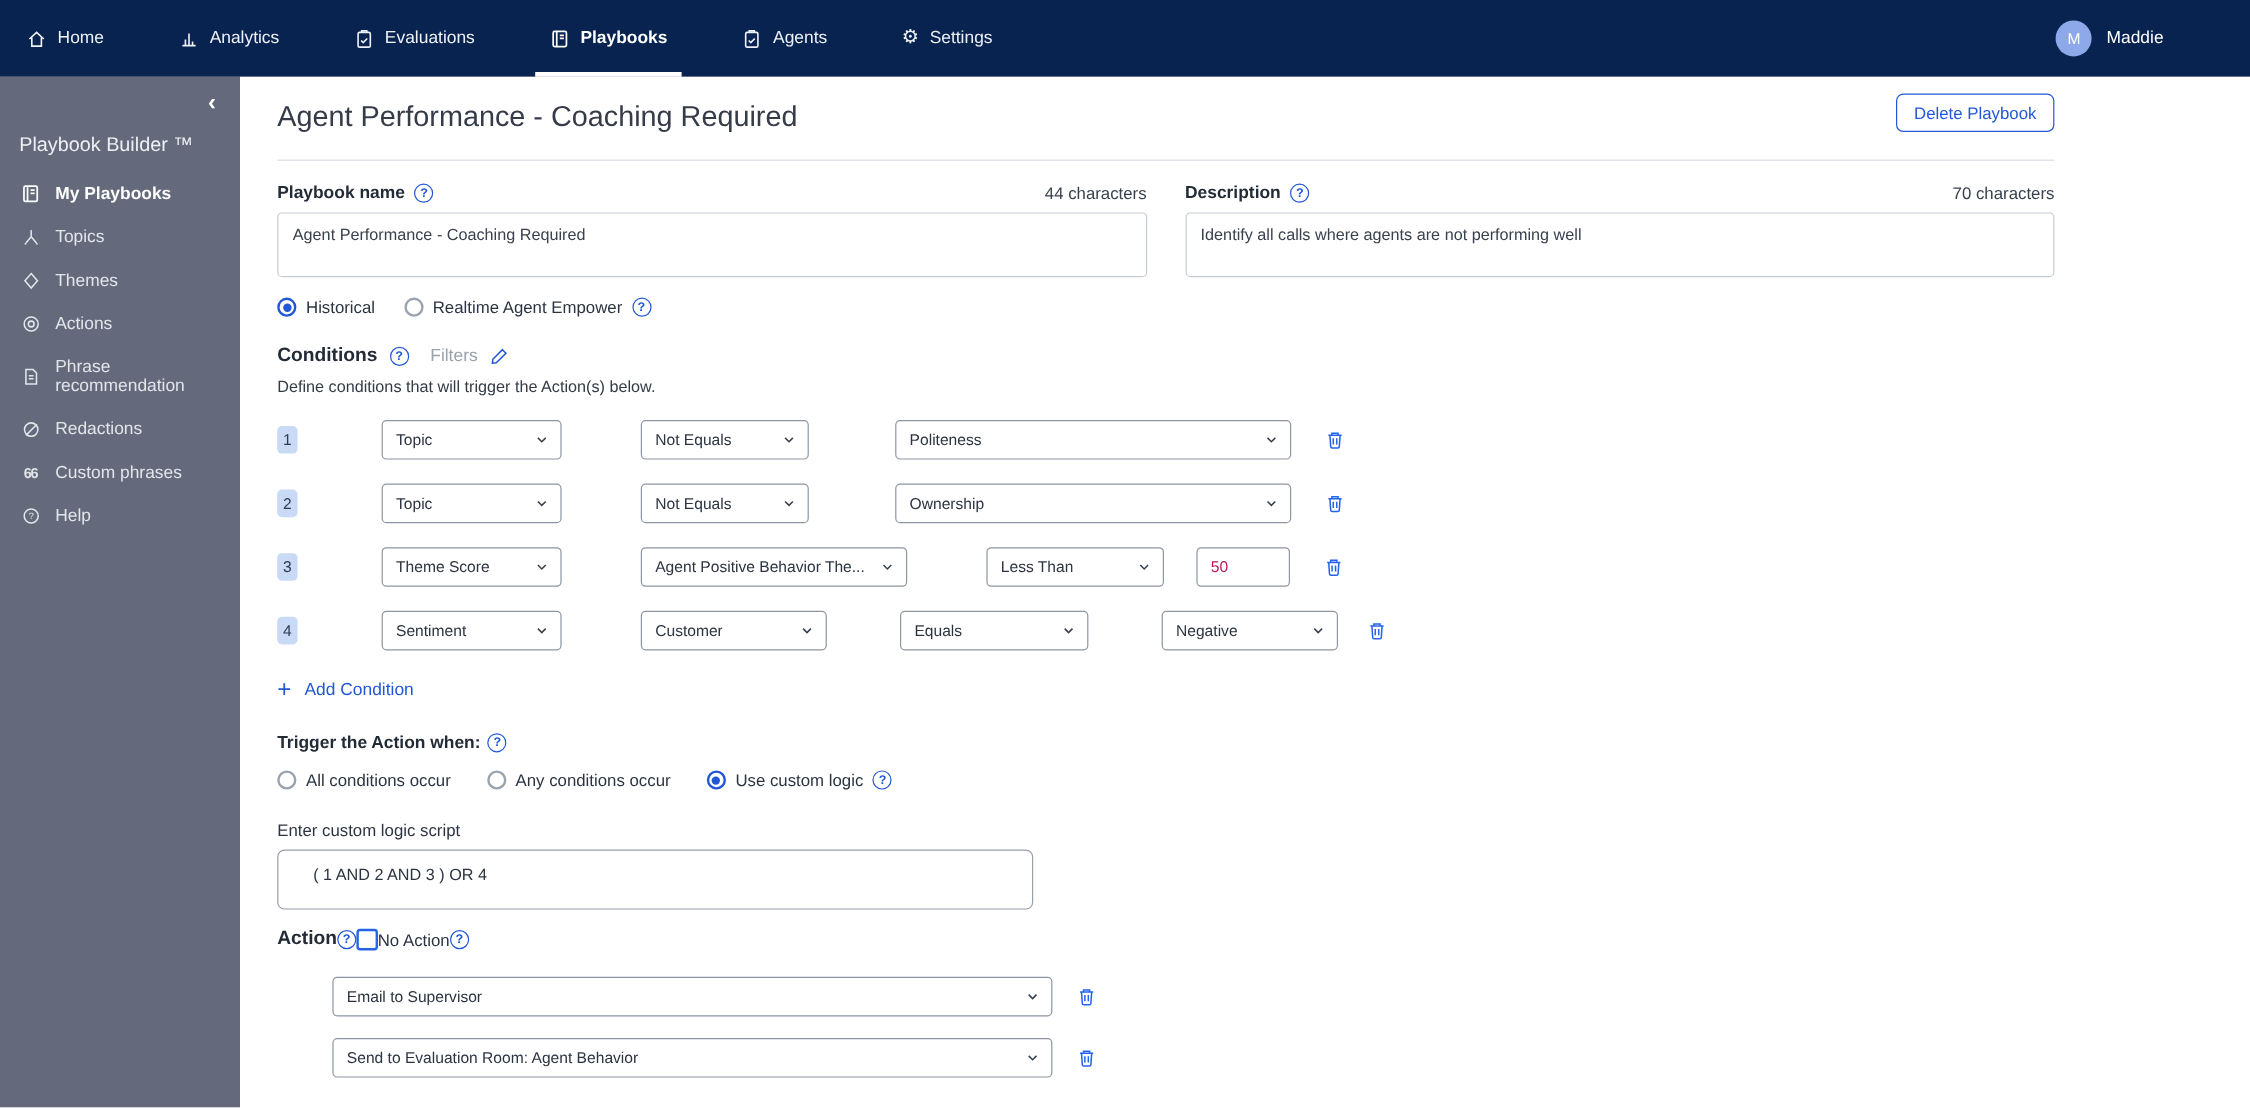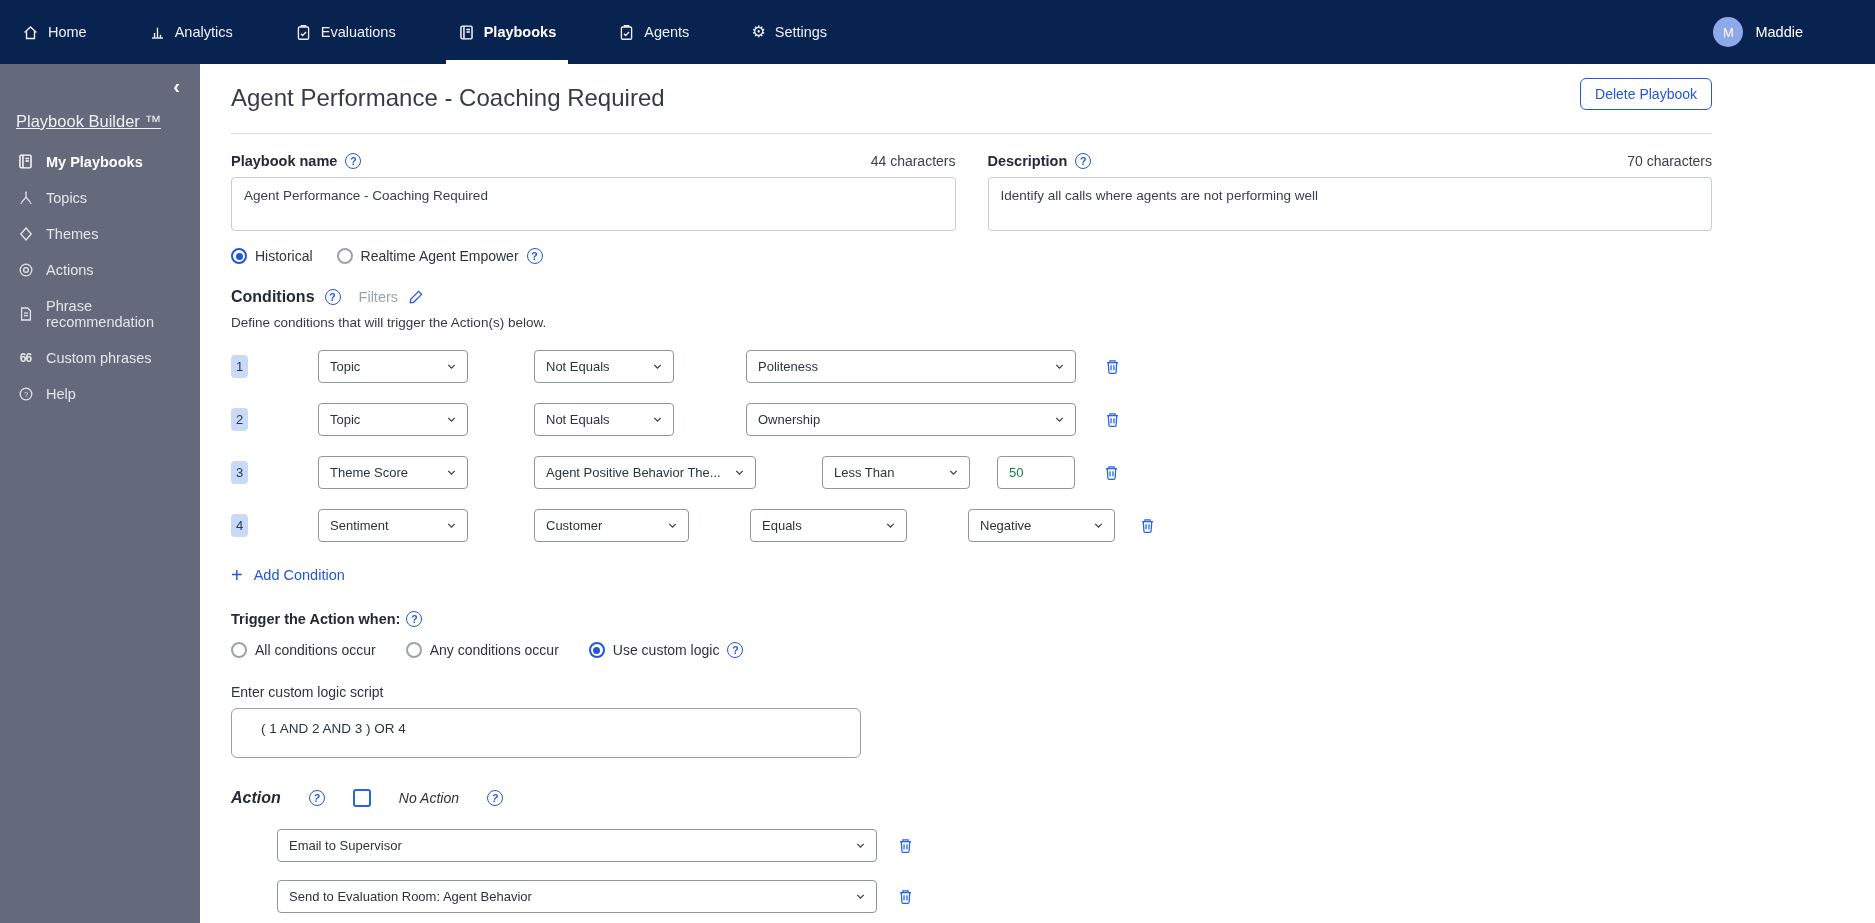--- a/index.html
+++ b/index.html
@@ -22,21 +22,21 @@
   .glyph { font-size:16px; line-height:1; }
   .nav-user { margin-left:auto; margin-right:72px; display:flex; align-items:center; gap:12px; cursor:pointer; }
   .avatar { width:30px; height:30px; border-radius:50%; background:#8ea9ea; color:#fff; display:flex; align-items:center; justify-content:center; font-size:13px; }
   .user-name { font-size:14.5px; }
 
   
   .layout { display:flex; height:859px; }
   .sidebar { width:200px; flex:none; background:#646a7b; color:#e3e5eb; padding-top:10px; }
   .collapse { display:flex; justify-content:flex-end; padding:2px 20px 0 0; }
   .collapse span { color:#fff; font-size:20px; font-weight:700; line-height:1; cursor:pointer; }
-  .sb-title { font-size:16.5px; color:#eef0f4; font-weight:400; margin:16px 0 12px 16px;text-decoration:underline; }
+  .sb-title { font-size:16.5px; color:#eef0f4; font-weight:400; margin:16px 0 12px 16px; }
   .sb-item { display:flex; align-items:center; gap:11px; padding:10px 16px; font-size:14.5px; cursor:pointer; color:#e3e5eb; }
   .sb-item.active { font-weight:700; color:#ffffff; }
   .sb-icon { width:19px; display:inline-flex; justify-content:center; flex:none; }
   .sb-icon.txt { font-size:12px; font-weight:700; letter-spacing:-1px; }
 
   
   .main { flex:1; padding:14px 163px 0 31px; background:#fff; }
   .page-head { display:flex; justify-content:space-between; align-items:flex-start; }
   h1 { font-size:24px; font-weight:500; color:#353c48; margin:6px 0 0; }
   .delete-btn { border:1px solid #2257d6; color:#2257d6; background:#fff; border-radius:6px; padding:7px 14px; font-size:14px; cursor:pointer; font-family:inherit; }
@@ -60,37 +60,37 @@
   .cond-head { display:flex; align-items:center; gap:10px; margin-top:24px; }
   h2 { font-size:16px; font-weight:700; color:#222b36; margin:0; }
   .filters { color:#9aa2ac; font-size:14.5px; margin-left:8px; cursor:pointer; }
   .pencil { color:#2257d6; display:inline-flex; cursor:pointer; }
   .cond-sub { font-size:13.5px; color:#333b45; margin-top:9px; }
 
   .cond-row { display:flex; align-items:center; margin-top:20px; }
   .badge { width:17px; height:23px; background:#c8daf6; border-radius:4px; display:flex; align-items:center; justify-content:center; font-size:13px; color:#2c3a55; margin-right:24px; flex:none; }
   .select { height:33px; border:1px solid #8d95a2; border-radius:4px; background:#fff; display:flex; align-items:center; justify-content:space-between; gap:6px; padding:0 9px 0 11px; font-size:13px; color:#2b3440; cursor:pointer;margin-left:46px; }
   .select > span { overflow:hidden; white-space:nowrap; }
-  .num-input { height:33px; border:1px solid #8d95a2; border-radius:4px; background:#fff; display:flex; align-items:center; padding:0 11px; font-size:13px; color:#15803d; cursor:text; }
+  .num-input { height:33px; border:1px solid #8d95a2; border-radius:4px; background:#fff; display:flex; align-items:center; padding:0 11px; font-size:13px; color:#be185d; cursor:text; }
   .w150{width:150px} .w140{width:140px} .w330{width:330px} .w222{width:222px}
   .w148{width:148px} .w78{width:78px} .w155{width:155px} .w157{width:157px} .w147{width:147px} .w600{width:600px}
   .mr15{margin-right:15px} .mr20{margin-right:20px} .mr24{margin-right:24px}
   .mr26{margin-right:26px} .mr27{margin-right:27px} .mr28{margin-right:28px}
   .trash { background:none; border:none; padding:0; color:#2563eb; display:inline-flex; cursor:pointer; }
 
   .add-cond { display:flex; align-items:center; gap:11px; color:#2257d6; margin-top:23px; font-size:14.5px; cursor:pointer; width:fit-content; }
   .plus { font-size:20px; line-height:1; }
 
   .trigger-label { margin-top:26px; display:flex; align-items:center; gap:6px; font-size:14.5px; font-weight:700; color:#222b36; }
   .trigger-opts { display:flex; align-items:center; gap:30px; margin-top:15px; }
 
   .script-label { margin-top:26px; font-size:14px; color:#2b3440; }
   .script-box { margin-top:8px; width:630px; height:50px; border:1px solid #98a0ac; border-radius:6px; padding:12px 29px; font-size:13.5px; color:#2b3440; cursor:text; }
 
-  .action-head { margin-top:31px; display:flex; align-items:center; gap:28px;font-style:italic; }
+  .action-head { margin-top:16px; display:flex; align-items:center; gap:0; }
   .checkbox { width:18px; height:18px; border:2px solid #2563eb; border-radius:3px; background:#fff; flex:none; cursor:pointer; }
   .no-action-label { font-size:14px; color:#2b3440; }
   .action-row { display:flex; align-items:center; gap:20px; }
   .action-row.first { margin-top:22px; }
   .action-row.second { margin-top:18px; }
 </style>
 </head>
 <body>
 
 <header class="navbar">
@@ -193,20 +193,29 @@
       <span>Actions</span>
     </div>
     <div class="sb-item">
       <span class="sb-icon">
         <svg width="16" height="16" viewBox="0 0 20 20" fill="none" stroke="#e3e5eb" stroke-width="1.6">
             <path d="M4.5 2.5h7.5l3.5 3.5v11.5H4.5z"></path>
             <path d="M7.5 9h5M7.5 12h5"></path>
           </svg>
       </span>
       <span>Phrase recommendation</span>
+    </div>
+    <div class="sb-item">
+      <span class="sb-icon">
+        <svg width="16" height="16" viewBox="0 0 20 20" fill="none" stroke="#e3e5eb" stroke-width="1.6">
+            <circle cx="10" cy="10" r="7"></circle>
+            <path d="M4.5 16L16 4.5"></path>
+          </svg>
+      </span>
+      <span>Redactions</span>
     </div>
     <div class="sb-item">
       <span class="sb-icon txt">66</span>
       <span>Custom phrases</span>
     </div>
     <div class="sb-item">
       <span class="sb-icon">
         <svg width="16" height="16" viewBox="0 0 20 20" fill="none" stroke="#e3e5eb" stroke-width="1.6">
             <circle cx="10" cy="10" r="7.3"></circle>
             <text x="10" y="13.6" text-anchor="middle" font-size="9.5" fill="#e3e5eb" stroke="none" font-family="Liberation Sans, sans-serif">?</text>

